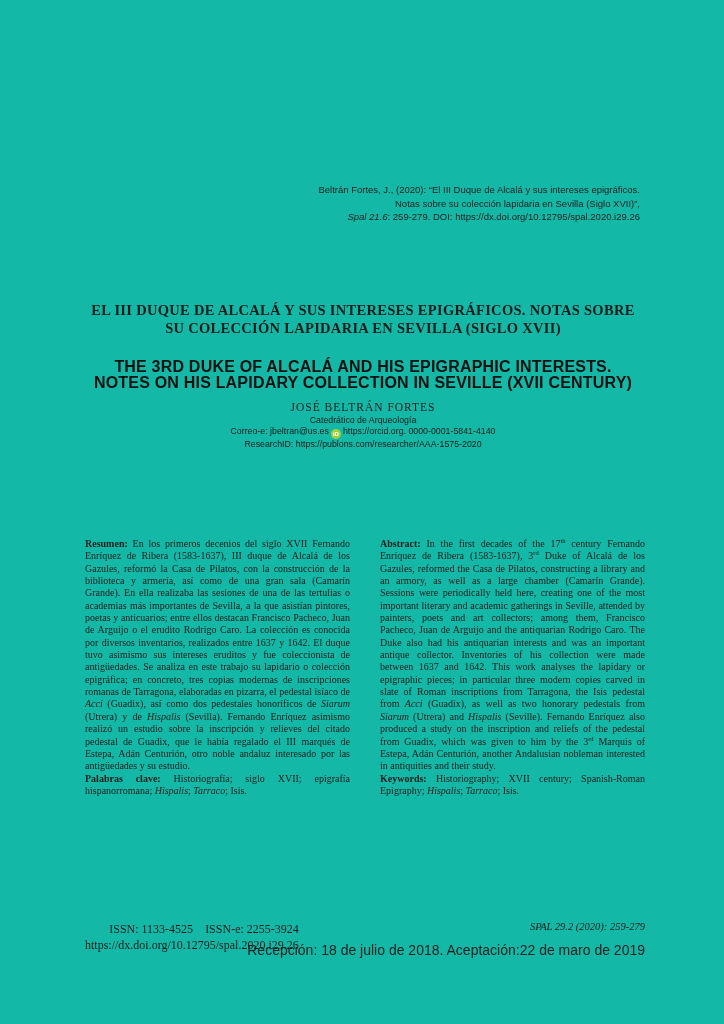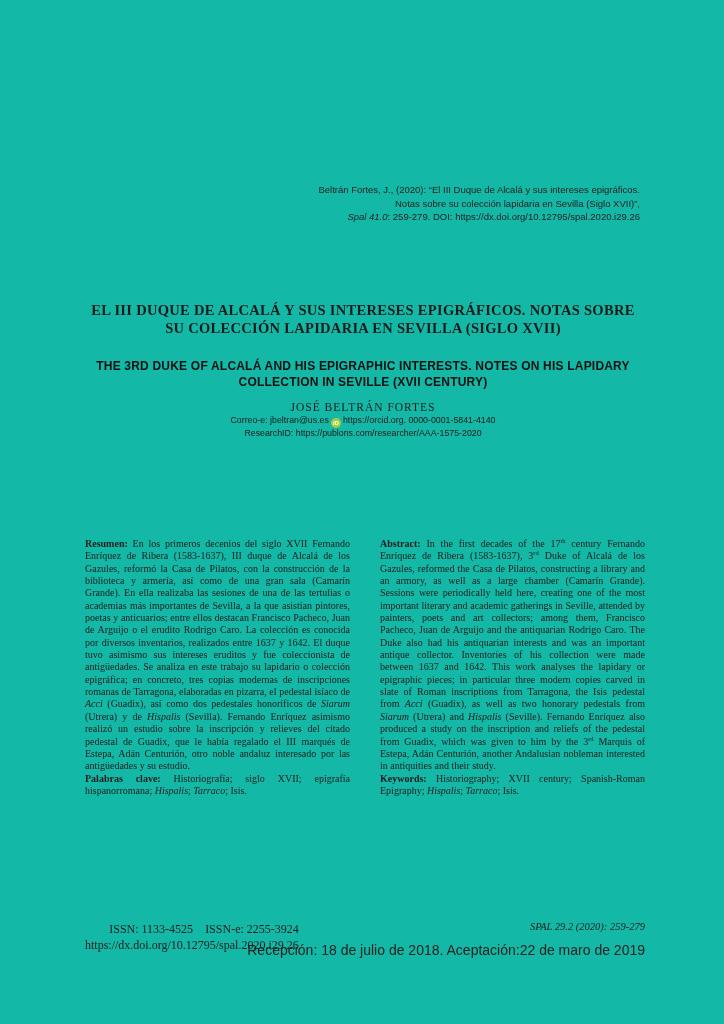--- a/index.html
+++ b/index.html
@@ -15,21 +15,21 @@
   }
   .citation .it { font-style:italic; }
   
   .title-es {
     position:absolute; top:302px; left:85px; width:556px; text-align:center;
     font-weight:bold; font-size:14.5px; line-height:17.5px; letter-spacing:0.3px;
   }
   .title-en {
     position:absolute; top:359px; left:85px; width:556px; text-align:center;
     font-family:"Liberation Sans", sans-serif; font-weight:bold;
-    font-size:12px; line-height:15.5px; letter-spacing:0.2px; color:#111;
+    font-size:16px; line-height:15.5px; letter-spacing:0.2px; color:#111;
   }
   
   .author { position:absolute; top:401px; left:85px; width:556px; text-align:center; }
   .author-name { font-size:11.5px; letter-spacing:1px; margin-bottom:2px; }
   .aff { font-family:"Liberation Sans", sans-serif; font-size:8.8px; line-height:11.4px; color:#1a1a1a; }
   .orcid-badge {
     display:inline-block; width:10px; height:10px; border-radius:50%;
     background:#A6CE39; color:#ffffff; font-size:6px; line-height:10px;
     text-align:center; font-family:"Liberation Sans", sans-serif; font-weight:bold;
     vertical-align:-2px; margin:0 2px;
@@ -47,28 +47,29 @@
   .dates { font-family:"Liberation Sans", sans-serif; font-size:14px; color:#222; margin-top:10px; }
 </style>
 </head>
 <body>
 
 <div class="page">
 
   <div class="citation">
     <div>Beltrán Fortes, J., (2020): “El III Duque de Alcalá y sus intereses epigráficos.</div>
     <div>Notas sobre su colección lapidaria en Sevilla (Siglo XVII)”,</div>
-    <div><span class="it">Spal 41.0</span><span>: 259-279. DOI: https://dx.doi.org/10.12795/spal.2020.i29.26</span></div>
+    <div><span class="it">Spal 21.6</span><span>: 259-279. DOI: https://dx.doi.org/10.12795/spal.2020.i29.26</span></div>
   </div>
 
   <h1 class="title-es" style="margin:0;">EL III DUQUE DE ALCALÁ Y SUS INTERESES EPIGRÁFICOS. NOTAS SOBRE SU COLECCIÓN LAPIDARIA EN SEVILLA (SIGLO XVII)</h1>
   <h2 class="title-en" style="margin:0;">THE 3RD DUKE OF ALCALÁ AND HIS EPIGRAPHIC INTERESTS. NOTES ON HIS LAPIDARY COLLECTION IN SEVILLE (XVII CENTURY)</h2>
 
   <div class="author">
     <div class="author-name">JOSÉ BELTRÁN FORTES</div>
+    <div class="aff">Catedrático de Arqueología</div>
     <div class="aff">
       <span>Correo-e: jbeltran@us.es</span><span class="orcid-badge">iD</span><span>https://orcid.org. 0000-0001-5841-4140</span>
     </div>
     <div class="aff">ResearchID: https://publons.com/researcher/AAA-1575-2020</div>
   </div>
 
   <div class="columns">
     <div class="col">
       <p><span style="font-weight: bold;">Resumen: </span><span>En los primeros decenios del siglo XVII Fernando Enríquez de Ribera (1583-1637), III duque de Alcalá de los Gazules, reformó la Casa de Pilatos, con la construcción de la biblioteca y armería, así como de una gran sala (Camarín Grande). En ella realizaba las sesiones de una de las tertulias o academias más importantes de Sevilla, a la que asistían pintores, poetas y anticuarios; entre ellos destacan Francisco Pacheco, Juan de Arguijo o el erudito Rodrigo Caro. La colección es conocida por diversos inventarios, realizados entre 1637 y 1642. El duque tuvo asimismo sus intereses eruditos y fue coleccionista de antigüedades. Se analiza en este trabajo su lapidario o colección epigráfica; en concreto, tres copias modernas de inscripciones romanas de Tarragona, elaboradas en pizarra, el pedestal isíaco de </span><span style="font-style: italic;">Acci</span><span> (Guadix), así como dos pedestales honoríficos de </span><span style="font-style: italic;">Siarum</span><span> (Utrera) y de </span><span style="font-style: italic;">Hispalis</span><span> (Sevilla). Fernando Enríquez asimismo realizó un estudio sobre la inscripción y relieves del citado pedestal de Guadix, que le había regalado el III marqués de Estepa, Adán Centurión, otro noble andaluz interesado por las antigüedades y su estudio.</span></p>
       <p><span style="font-weight: bold; margin-top: 20px;">Palabras clave: </span><span>Historiografía; siglo XVII; epigrafía hispanorromana; </span><span style="font-style: italic;">Hispalis</span><span>; </span><span style="font-style: italic;">Tarraco</span><span>; Isis.</span></p>

